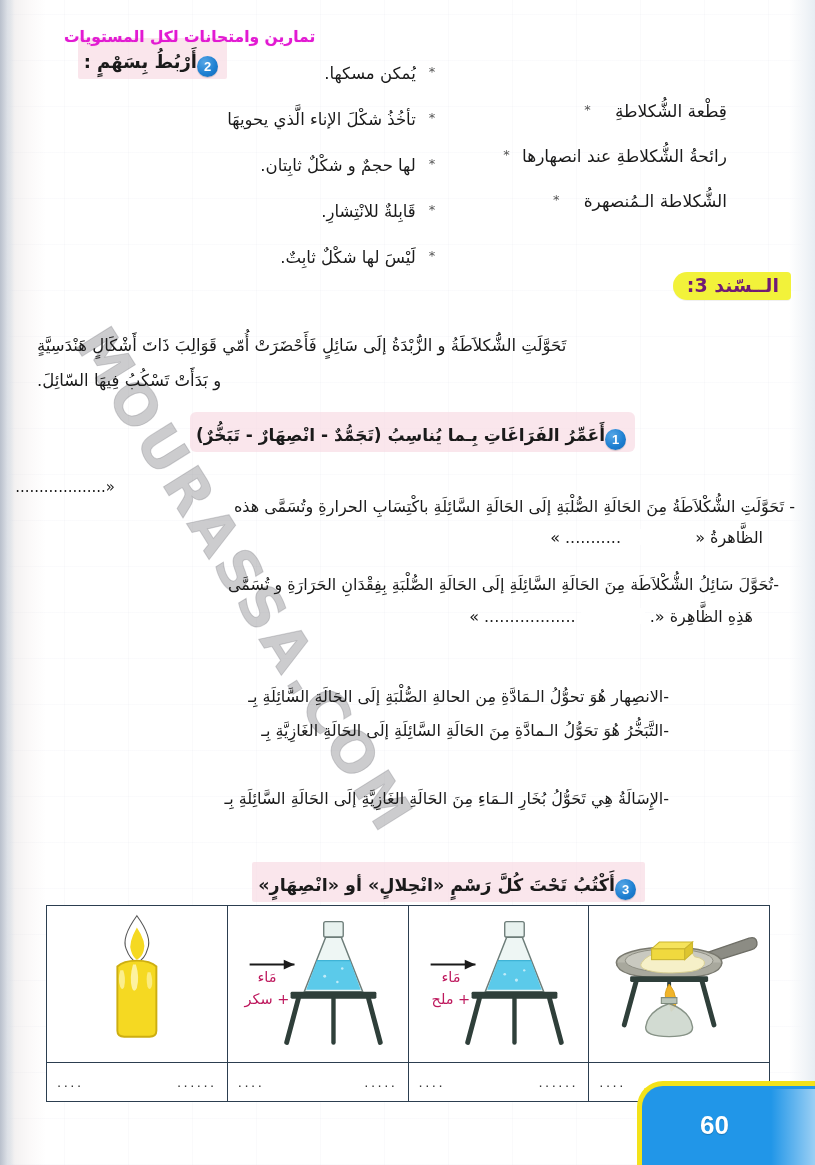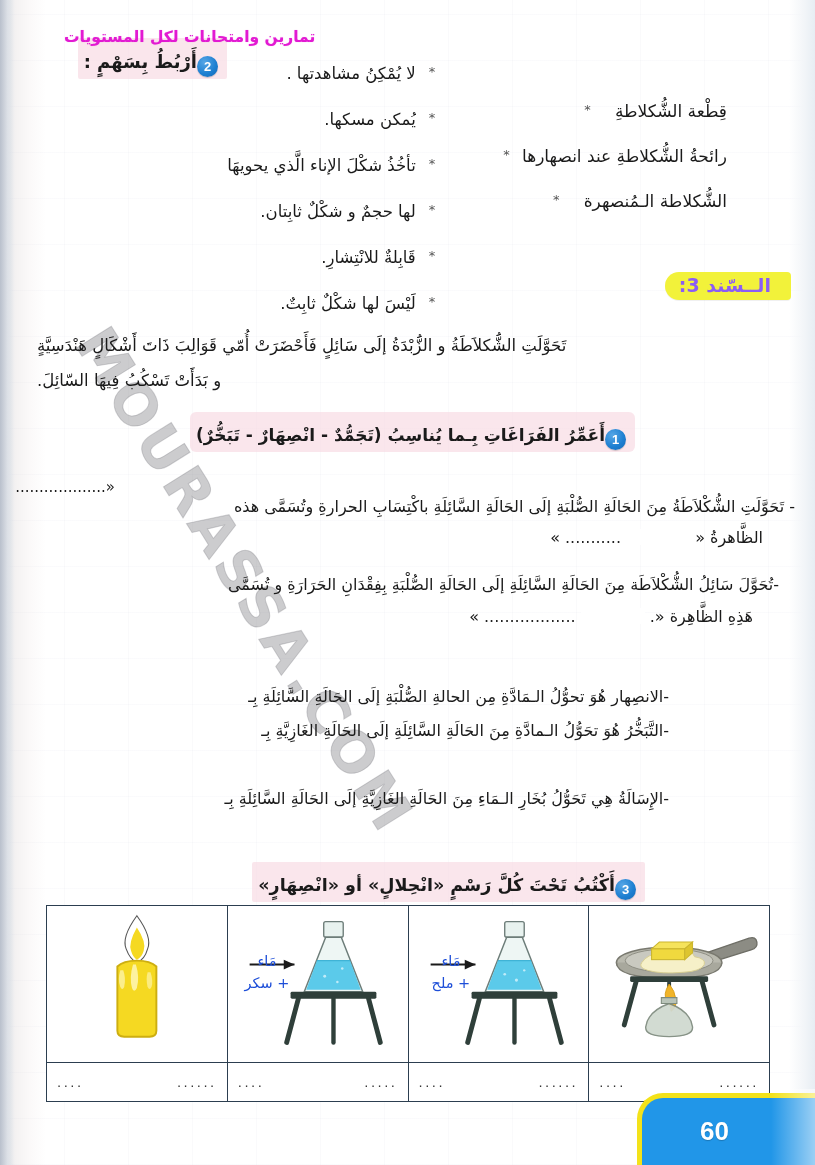--- a/index.html
+++ b/index.html
@@ -83,22 +83,22 @@
   .match-right .star{display:inline-block;width:44px;text-align:center;color:#555;font-size:13px;vertical-align:3px;}
 
   .match-left{position:absolute;right:372px;top:50px;direction:rtl;text-align:right;}
   .match-left .row{font-size:16.5px;line-height:44px;white-space:nowrap;}
   .match-left .star{display:inline-block;width:22px;text-align:center;color:#555;font-size:13px;vertical-align:3px;}
 
   
   .sanad{
     position:absolute;right:24px;top:272px;
     background:#f2f23a;border-radius:14px 4px 4px 14px;
-    padding:2px 20px 4px 14px;direction:rtl;
-    font-size:19px;font-weight:800;color:#8b5cf6;
+    padding:2px 12px 4px 14px;direction:rtl;
+    font-size:19px;font-weight:800;color:#701a75;
     letter-spacing:0px;box-shadow:0 1px 0 rgba(0,0,0,.06);
   }
 
   
   .para{
     position:absolute;direction:rtl;text-align:left;
     font-size:16.5px;line-height:31px;
   }
 
   .item{
@@ -116,26 +116,26 @@
   .pic-cell{flex:1;border-left:1.6px solid #2c3e50;display:flex;flex-direction:column;position:relative;}
   .pic-cell:last-child{border-left:none;}
   .pic-art{flex:1;position:relative;overflow:hidden;}
   .pic-ans{
     height:38px;border-top:1.6px solid #2c3e50;
     display:flex;align-items:center;justify-content:space-between;
     padding:0 10px;font-size:13px;letter-spacing:2.5px;color:#333;
   }
   .label-side{
     position:absolute;direction:rtl;text-align:center;
-    font-size:14.5px;line-height:22px;white-space:nowrap;color:#1d4ed8;
+    font-size:14.5px;line-height:22px;white-space:nowrap;color:#be185d;margin-top:16px;
   }
 
   
   .page-tab{
-    position:absolute;right:0;bottom:0;width:178px;height:72px;
+    position:absolute;right:0;bottom:0;width:178px;height:84px;
     background:#2196e8;border-top-left-radius:26px;
     border-top:5px solid #f3e21a;border-left:5px solid #f3e21a;
     box-sizing:border-box;z-index:7;
     display:flex;align-items:center;justify-content:center;
   }
   .page-tab span{
     color:#fff;font-size:26px;font-weight:800;
     font-family:"Liberation Sans",sans-serif;
     margin-right:28px;text-shadow:0 1px 1px rgba(0,0,0,.22);
   }
@@ -171,24 +171,20 @@
       <span>رائحةُ الشُّكلاطةِ عند انصهارها</span>
       <span class="star" style="width:20px">*</span>
     </div>
     <div class="row">
       <span>الشُّكلاطة الـمُنصهرة</span>
       <span class="star">*</span>
     </div>
   </div>
 
   <div class="match-left">
-    <div class="row">
-      <span class="star">*</span>
-      <span>لا يُمْكِنُ مشاهدتها .</span>
-    </div>
     <div class="row">
       <span class="star">*</span>
       <span>يُمكن مسكها.</span>
     </div>
     <div class="row">
       <span class="star">*</span>
       <span>تأخُذُ شكْلَ الإناء الَّذي يحويهَا</span>
     </div>
     <div class="row">
       <span class="star">*</span>

